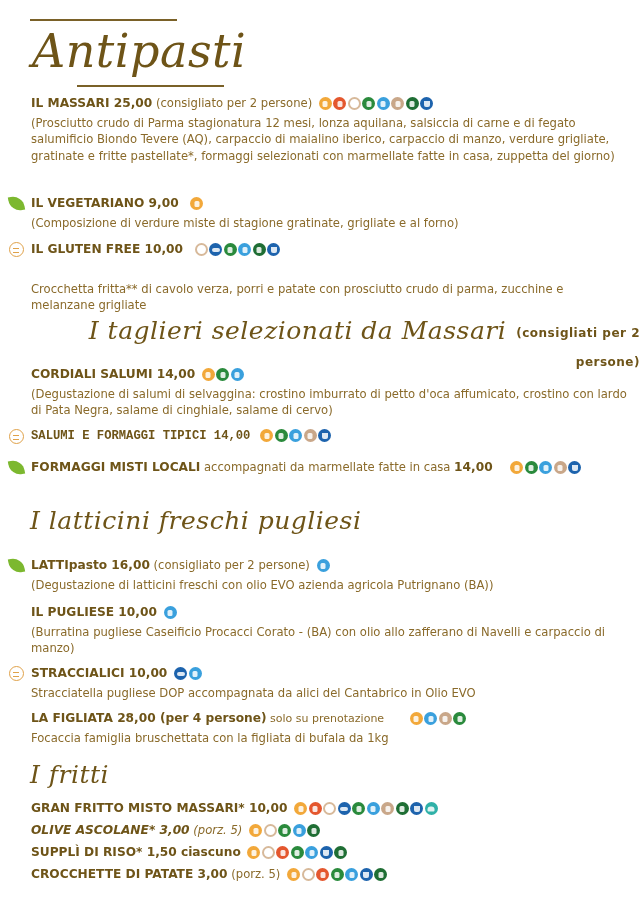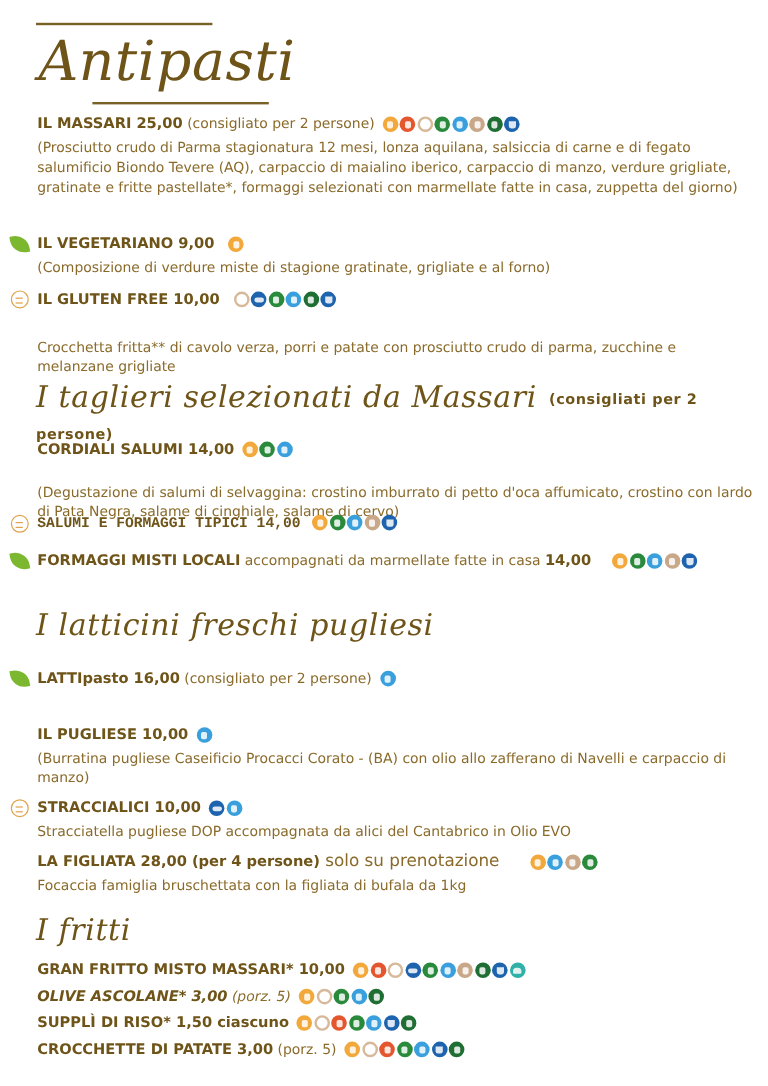--- a/index.html
+++ b/index.html
@@ -9,21 +9,21 @@
   .script { position:absolute; font-family:"DejaVu Serif", serif; font-style:italic;
             color:#6e5418; letter-spacing:0.5px; }
   .h-main { font-size:46px; }
   .h-sec { font-size:25px; }
   .h-note { font-family:"DejaVu Sans", sans-serif; font-style:normal; font-weight:bold;
             font-size:12px; color:#6e5418; margin-left:10px; vertical-align:middle; }
   .item { position:absolute; left:31px; right:12px; font-size:11.6px; line-height:16.5px; }
   .title-line { white-space:nowrap; }
   .name { font-weight:bold; color:#6e5418; font-size:12.2px; }
   .note { color:#8a6a2a; }
-  .small { font-size:14px; }
+  .small { font-size:11px; }
   .desc { color:#8a6a2a; }
   .icons { display:inline-block; vertical-align:-3px; margin-left:3px; white-space:nowrap; }
   .ic { display:inline-block; width:13px; height:13px; border-radius:50%; margin-right:1.5px;
         position:relative; box-sizing:border-box; }
   .ic::after { content:""; position:absolute; left:50%; top:50%; width:5px; height:6px;
                transform:translate(-50%,-50%); background:rgba(255,255,255,0.85); border-radius:1.5px; }
   .ic.ring { background:#fff; border:2.5px solid #d7b99a; }
   .ic.ring::after { display:none; }
   .ic.gluten { background:#f2a83a; }
   .ic.crust { background:#e4572e; }
@@ -75,32 +75,32 @@
 <div class="item" style="top:241px;">
   <div class="title-line">
     <span class="name">IL GLUTEN FREE  10,00</span>
     <span class="icons" style="margin-left:8px;">
       <i class="ic ring"></i><i class="ic fish"></i><i class="ic soy"></i><i class="ic milk"></i><i class="ic celery"></i><i class="ic sulph"></i>
     </span>
   </div>
   <div class="desc" style="width:570px;margin-top:20px;">Crocchetta fritta** di cavolo verza, porri e patate con prosciutto crudo di parma, zucchine e melanzane grigliate</div>
 </div>
 
-<div class="script h-sec" style="left:30px;top:316px;">
+<div class="script h-sec" style="left:30px;top:316px;text-align:right;">
   <span>I taglieri selezionati da Massari</span><span class="h-note">(consigliati per 2 persone)</span>
 </div>
 
 <div class="item" style="top:366px;">
   <div class="title-line">
     <span class="name">CORDIALI SALUMI 14,00</span>
     <span class="icons">
       <i class="ic gluten"></i><i class="ic soy"></i><i class="ic milk"></i>
     </span>
   </div>
-  <div class="desc" style="width:600px;margin-top:16px;">(Degustazione di salumi di selvaggina: crostino imburrato di petto d'oca affumicato, crostino con lardo di Pata Negra, salame di cinghiale, salame di cervo)</div>
+  <div class="desc" style="width:600px;">(Degustazione di salumi di selvaggina: crostino imburrato di petto d'oca affumicato, crostino con lardo di Pata Negra, salame di cinghiale, salame di cervo)</div>
 </div>
 
 <div class="mark gf" style="top:429px;"></div>
 <div class="item" style="top:428px;font-family:Liberation Mono, monospace;">
   <div class="title-line">
     <span class="name">SALUMI E FORMAGGI TIPICI 14,00</span>
     <span class="icons">
       <i class="ic gluten"></i><i class="ic soy"></i><i class="ic milk"></i><i class="ic nuts"></i><i class="ic sulph"></i>
     </span>
   </div>
@@ -119,20 +119,21 @@
 <div class="script h-sec" style="left:30px;top:506px;">I latticini freschi pugliesi</div>
 
 <div class="mark leaf" style="top:558px;"></div>
 <div class="item" style="top:557px;">
   <div class="title-line">
     <span class="name">LATTIpasto 16,00</span><span class="note"> (consigliato per 2 persone)</span>
     <span class="icons">
       <i class="ic milk"></i>
     </span>
   </div>
+  <div class="desc">(Degustazione di latticini freschi con olio EVO azienda agricola Putrignano (BA))</div>
 </div>
 
 <div class="item" style="top:604px;">
   <div class="title-line">
     <span class="name">IL PUGLIESE  10,00</span>
     <span class="icons">
       <i class="ic milk"></i>
     </span>
   </div>
   <div class="desc" style="width:600px;">(Burratina pugliese Caseificio Procacci Corato - (BA) con olio allo zafferano di Navelli e carpaccio di manzo)</div>

